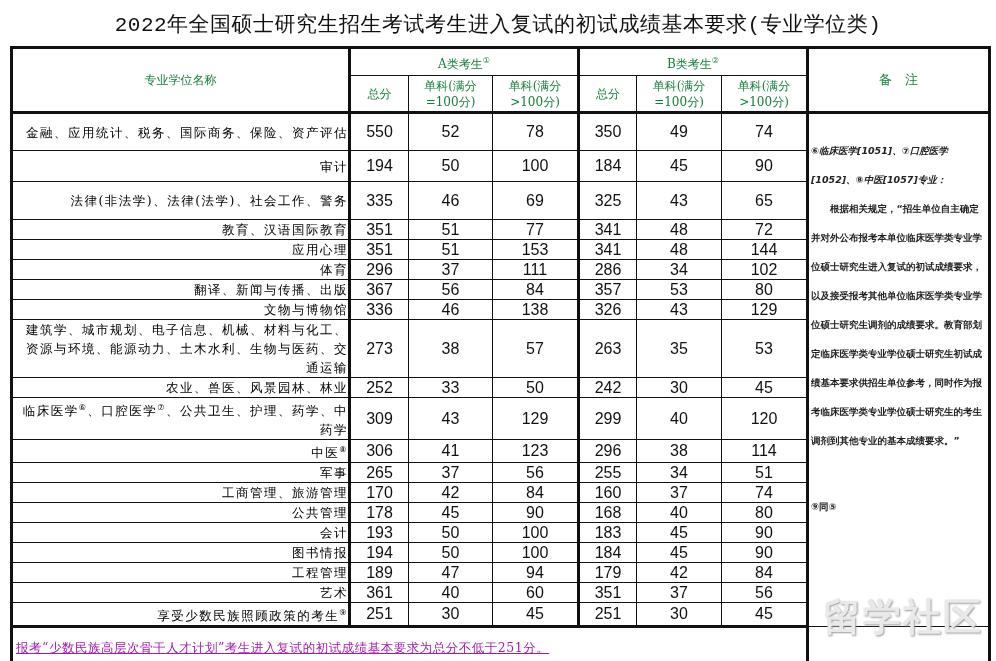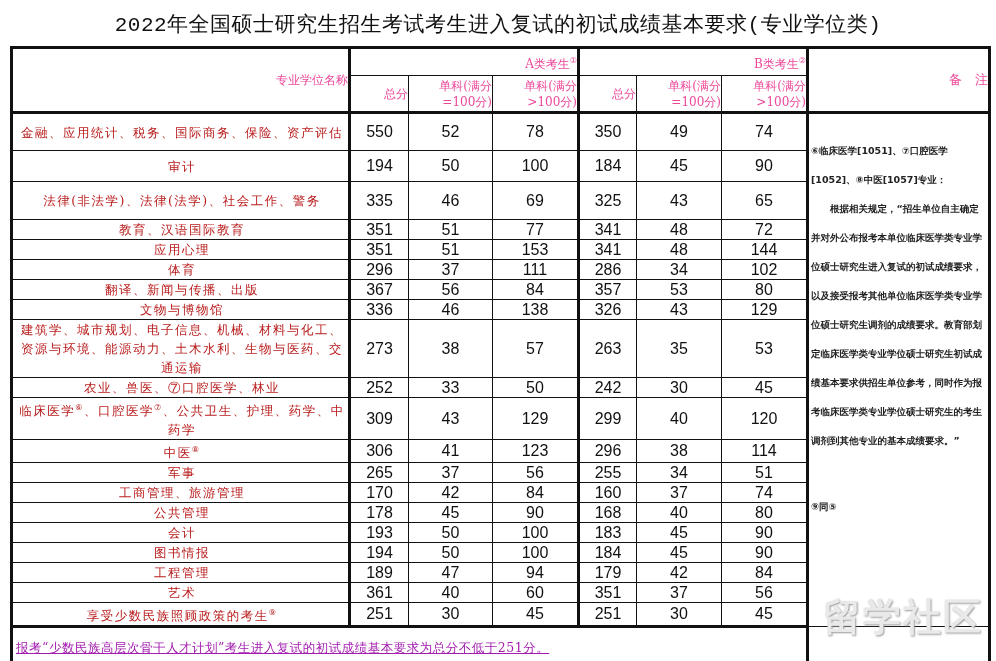--- a/index.html
+++ b/index.html
@@ -4,28 +4,28 @@
 <style>
   html, body { margin:0; padding:0; background:#ffffff; }
   body { width:996px; height:661px; position:relative; overflow:hidden; font-family:"DejaVu Serif", serif; color:#111; }
   .title { position:absolute; left:0; top:10px; width:996px; text-align:center; font-family:Liberation Mono, monospace; font-size:21px; letter-spacing:0.5px; color:#111; }
   table.grid { position:absolute; left:10px; top:46px; border-collapse:collapse; table-layout:fixed; }
   table.grid td { border:1px solid #111; padding:0; overflow:hidden; }
   .thick-l { border-left:3px solid #111 !important; }
   .thick-r { border-right:3px solid #111 !important; }
   .thick-t { border-top:3px solid #111 !important; }
   .thick-b { border-bottom:3px solid #111 !important; }
-  .hdr { text-align:right; font-size:12px; color:#ec4899; line-height:16px; font-family:"DejaVu Serif", serif; }
-  .name { font-size:12.5px; color:#b91c1c; padding-left:3px !important; line-height:19px; letter-spacing:1.5px; text-align:center; }
+  .hdr { text-align:center; font-size:12px; color:#15803d; line-height:16px; font-family:"DejaVu Serif", serif; }
+  .name { font-size:12.5px; color:#000000; padding-left:3px !important; line-height:19px; letter-spacing:1.5px; text-align:right; }
   .num { text-align:center; font-family:"Liberation Sans", sans-serif; font-size:16px; color:#111; }
   .sup { font-size:8px; vertical-align:super; }
   .notes { vertical-align:top; font-size:9.5px; font-weight:bold; color:#222; padding:0 6px 0 2px !important; line-height:29px; position:relative; font-family:"DejaVu Sans", sans-serif; }
   .notes p { margin:0; }
   .notes .indent { text-indent:2em; }
-  .notes .n1 { margin-top:22px; }
+  .notes .n1 { margin-top:22px;font-style:italic; }
   .notes .n2 { margin-top:37px; }
   .footer-cell { font-size:12.5px; color:#a21caf; padding-left:3px !important; letter-spacing:0.5px;text-decoration:underline; }
   .watermark { position:absolute; left:818px; top:598px; width:170px; height:56px; text-align:center; }
   .wm-cn { font-family:"DejaVu Sans", sans-serif; font-size:38px; font-weight:bold; color:#e9e9e9; letter-spacing:2px; line-height:38px; text-shadow:1px 1px 2px #9a9a9a; }
   .wm-url { font-family:"Liberation Sans", sans-serif; font-size:15px; color:#f0f0f0; line-height:16px; text-shadow:1px 1px 1px #9a9a9a; letter-spacing:0.5px; }
 </style>
 </head>
 <body>
 
 <div class="title">2022年全国硕士研究生招生考试考生进入复试的初试成绩基本要求(专业学位类)</div>
@@ -158,21 +158,21 @@
       <td class="name thick-l thick-r">建筑学、城市规划、电子信息、机械、材料与化工、资源与环境、能源动力、土木水利、生物与医药、交通运输</td>
       <td class="num">273</td>
       <td class="num">38</td>
       <td class="num thick-r">57</td>
       <td class="num">263</td>
       <td class="num">35</td>
       <td class="num thick-r">53</td>
     </tr>
 
     <tr style="height:20px">
-      <td class="name thick-l thick-r">农业、兽医、⑦口腔医学、林业</td>
+      <td class="name thick-l thick-r">农业、兽医、风景园林、林业</td>
       <td class="num">252</td>
       <td class="num">33</td>
       <td class="num thick-r">50</td>
       <td class="num">242</td>
       <td class="num">30</td>
       <td class="num thick-r">45</td>
     </tr>
 
     <tr style="height:39px">
       <td class="name thick-l thick-r"><span>临床医学</span><span class="sup">⑥</span><span>、口腔医学</span><span class="sup">⑦</span><span>、公共卫生、护理、药学、中药学</span></td>

